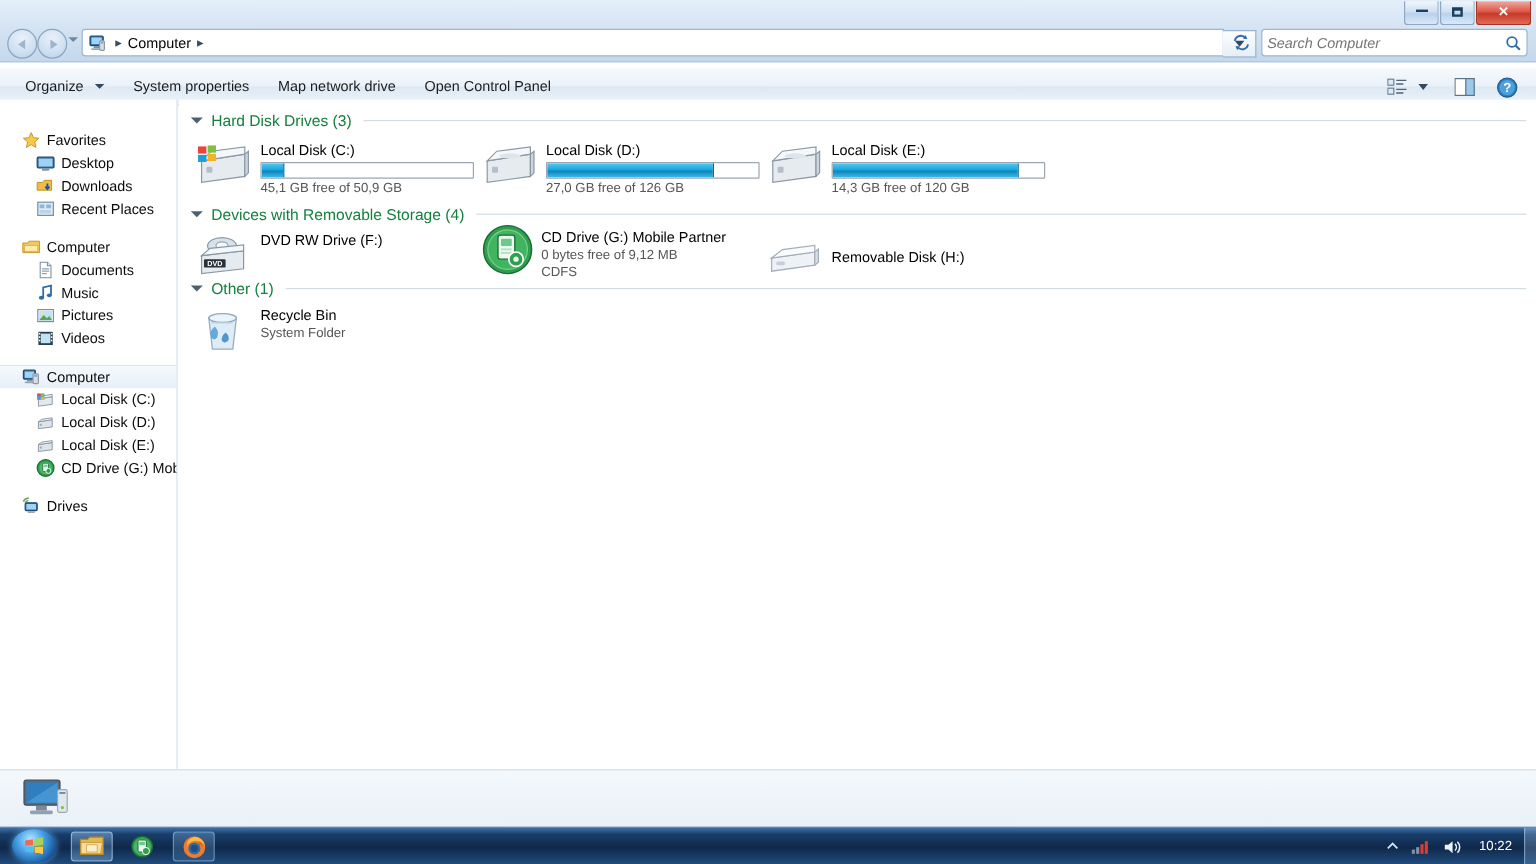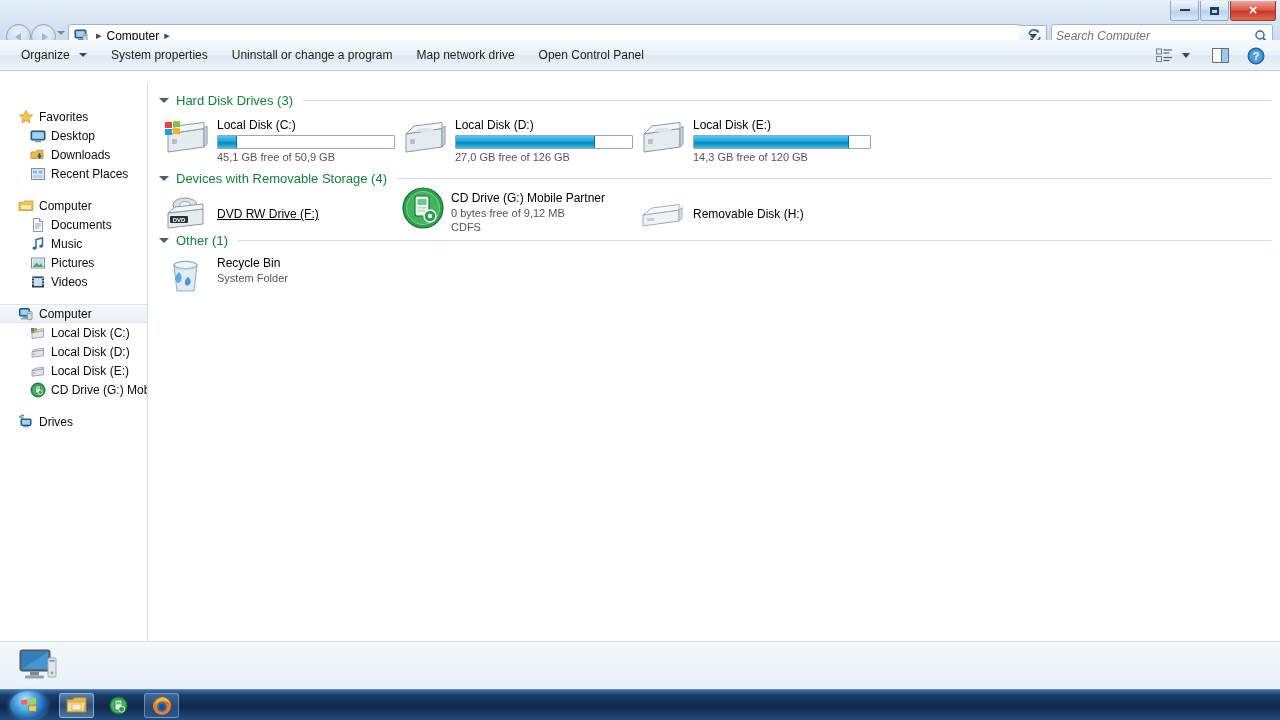--- a/index.html
+++ b/index.html
@@ -112,21 +112,21 @@
     display:flex; align-items:center; padding:0 4px;gap:28px;
   }
   #searchbox input {
     border:none; outline:none; flex:1; font-family:"Liberation Sans",sans-serif;
     font-size:12px; font-style:italic; color:#777; background:transparent;
   }
   #search-icon { width:14px; height:14px; flex:none; }
 
   
   #cmdbar {
-    position:absolute; left:0; top:40px; width:1280px; height:31px;
+    position:absolute; left:0; top:57px; width:1280px; height:31px;
     background:linear-gradient(180deg,#f6fafd 0%, #eaf1f8 48%, #dde8f3 52%, #eef4fa 100%);
     border-bottom:1px solid #bcd0e3;
     display:flex; align-items:center;
   }
   .cmd {
     font-size:12px; color:#1c1c1c; padding:4px 9px; margin-left:4px;
     border:1px solid transparent; border-radius:3px; cursor:pointer; white-space:nowrap;
   }
   .cmd:first-child { margin-left:11px; }
   .cmd .caret { display:inline-block; margin-left:6px; width:0;height:0;
@@ -310,21 +310,20 @@
       </span>
     </div>
   </div>
 
   <div id="cmdbar">
     <div class="cmd">
       <span>Organize</span>
       <span class="caret"></span>
     </div>
     <div class="cmd">System properties</div>
-    <div class="cmd">Uninstall or change a program</div>
     <div class="cmd">Map network drive</div>
     <div class="cmd">Open Control Panel</div>
 
     <div id="cmdright">
       <div class="cmdicon">
         <svg width="17" height="15" viewBox="0 0 17 15">
           <rect x="0.5" y="1" width="5" height="5" fill="#dfe9f3" stroke="#6d8296"></rect>
           <rect x="0.5" y="8.5" width="5" height="5" fill="#dfe9f3" stroke="#6d8296"></rect>
           <line x1="7.5" y1="2" x2="16" y2="2" stroke="#4d6377" stroke-width="1.2"></line>
           <line x1="7.5" y1="5" x2="13.5" y2="5" stroke="#4d6377" stroke-width="1.2"></line>
@@ -604,21 +603,21 @@
       </div>
     </div>
 
     <div class="group" style="top:86px; width:1131px;">
       <div class="group-head">
         <span class="grp-tri"></span>
         <span class="grp-title">Devices with Removable Storage (4)</span>
         <span class="grp-rule"></span>
       </div>
 
-      <div class="tile" style="left:14px; top:24px; align-items:center;text-decoration:underline;">
+      <div class="tile" style="left:14px; top:24px; ">
         <span class="tile-ico">
           <svg width="48" height="42" viewBox="0 0 48 42">
             <ellipse cx="22" cy="12" rx="12" ry="7" fill="#d9e2ea" stroke="#8b98a5"></ellipse>
             <ellipse cx="22" cy="11.5" rx="5" ry="3" fill="#f4f8fb" stroke="#9aa8b5"></ellipse>
             <path d="M5 20 L40 16 L40 31 L5 35 Z" fill="#e6ebf0" stroke="#8b98a5"></path>
             <path d="M5 20 L12 14 L40 11 L40 16 Z" fill="#f5f8fb" stroke="#8b98a5"></path>
             <rect x="7" y="23" width="18" height="7" rx="1" fill="#2b3138"></rect>
             <text x="16" y="29" font-family="Liberation Sans, sans-serif" font-size="6" font-weight="bold" fill="#fff" text-anchor="middle">DVD</text>
           </svg>
         </span>
@@ -741,13 +740,37 @@
   <div class="tbtn framed" style="left:144px; width:35px;">
     <svg width="20" height="20" viewBox="0 0 20 20">
       <circle cx="10" cy="10" r="9" fill="#f07b2a"></circle>
       <path d="M10 1.3 A8.7 8.7 0 0 1 18.6 9 q-3 -5.4 -9.4 -4.2 q-4.4 .9 -5.3 5 q-.6 -5 3.4 -7.3 Z" fill="#fdbe3d"></path>
       <circle cx="10" cy="11" r="5" fill="#2f6ca8"></circle>
       <circle cx="10" cy="11" r="3" fill="#1e4f82"></circle>
       <path d="M14.5 5.5 q2.5 1.5 3 4.5 q-2 -2.6 -4.5 -2.8 Z" fill="#e85a1c"></path>
     </svg>
   </div>
 
+  <div id="tray">
+    <span class="titem">
+      <svg width="11" height="11" viewBox="0 0 11 11">
+          <path d="M1.5 7 L5.5 3 L9.5 7" stroke="#cfe3f5" stroke-width="1.5" fill="none"></path>
+        </svg>
+    </span>
+    <span class="titem">
+      <svg width="17" height="13" viewBox="0 0 17 13">
+        <rect x="0.5" y="9" width="2.6" height="3.5" fill="#7f93a8"></rect>
+        <rect x="4.1" y="7" width="2.6" height="5.5" fill="#7f93a8"></rect>
+        <rect x="7.7" y="4.5" width="2.6" height="8" fill="#e03b2f"></rect>
+        <rect x="11.3" y="2" width="2.6" height="10.5" fill="#e03b2f"></rect>
+      </svg>
+    </span>
+    <span class="titem">
+      <svg width="16" height="14" viewBox="0 0 16 14">
+        <path d="M1 5 L4 5 L7.5 2 L7.5 12 L4 9 L1 9 Z" fill="#eaf2fa"></path>
+        <path d="M9.5 4.2 A4 4 0 0 1 9.5 9.8" stroke="#eaf2fa" stroke-width="1.3" fill="none"></path>
+        <path d="M11.5 2.4 A6.5 6.5 0 0 1 11.5 11.6" stroke="#eaf2fa" stroke-width="1.3" fill="none"></path>
+      </svg>
+    </span>
+    <span id="clock">10:22</span>
+    <span id="showdesk"></span>
+  </div>
 </div>
 
 </body></html>

